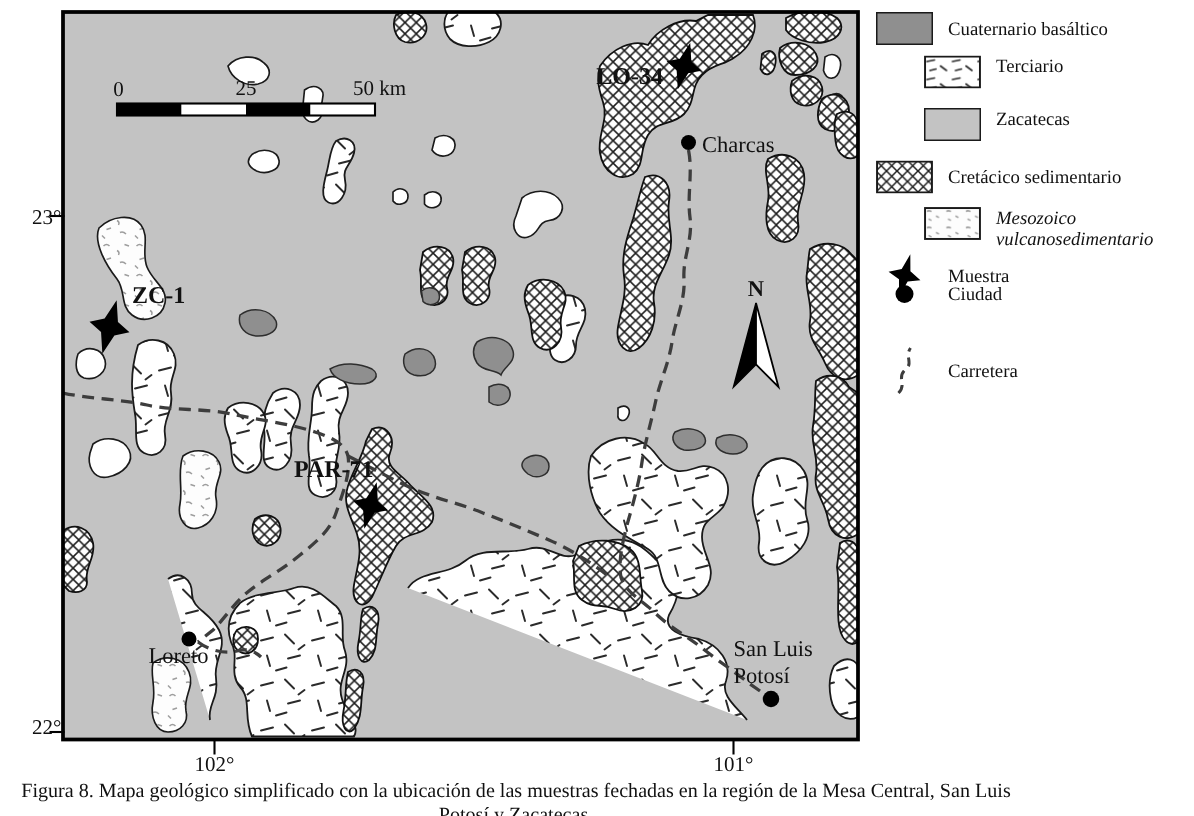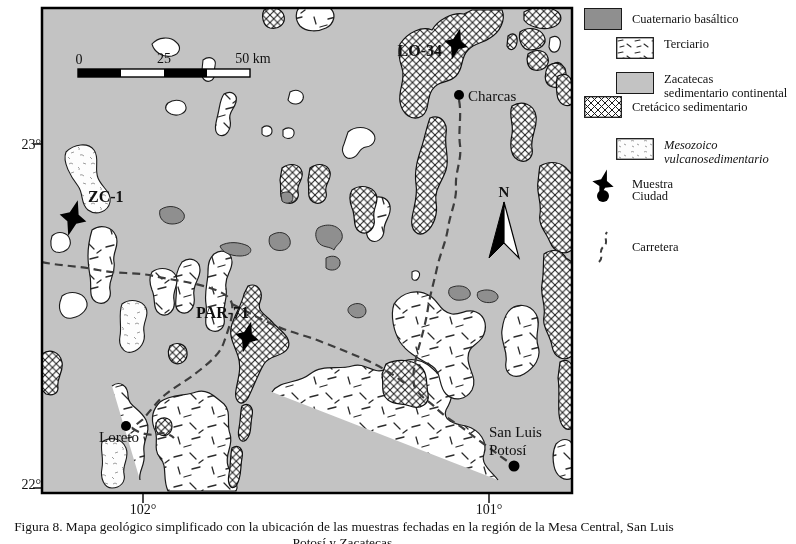--- a/index.html
+++ b/index.html
@@ -221,25 +221,24 @@
     </svg>
     <div class="lg-text">
       <span>Terciario</span>
     </div>
   </div>
 
   <div class="lg-row two" style="top:72px;">
     <div class="lg-swatch bordered sw-light"></div>
     <div class="lg-text">
       <span>Zacatecas</span>
-      <span>sedimentario continental</span>
-    </div>
-  </div>
-
-  <div class="lg-row" style="top:96px;text-align:right;">
+    </div>
+  </div>
+
+  <div class="lg-row" style="top:107px;text-align:right;">
     <svg class="lg-swatch" width="38" height="22">
       <defs>
             <pattern id="lg-xh" width="7" height="7" patternUnits="userSpaceOnUse">
         <rect width="7" height="7" fill="#fff"></rect>
         <path d="M0,7 L7,0 M0,0 L7,7" stroke="#1c1c1c" stroke-width="1"></path>
       </pattern>
           </defs>
       <rect x="0.7" y="0.7" width="36.6" height="20.6" fill="url(#lg-xh)" stroke="#1a1a1a" stroke-width="1.3"></rect>
     </svg>
     <div class="lg-text">

